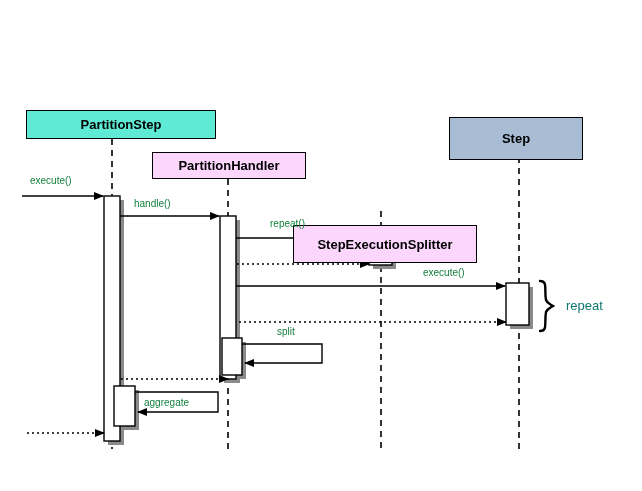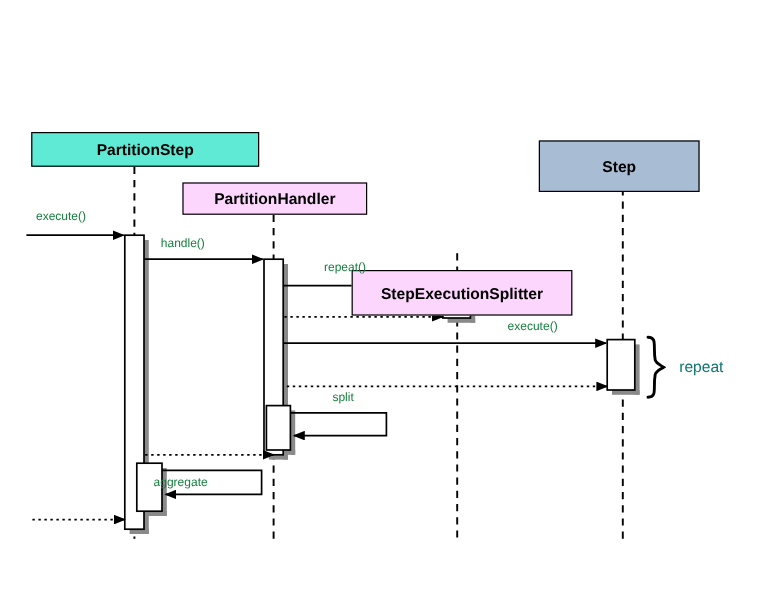--- a/index.html
+++ b/index.html
@@ -152,17 +152,17 @@
   <div class="msg-label" style="left:30px; top:176px;">execute()</div>
 
   <div class="msg-label" style="left:134px; top:199px;">handle()</div>
 
   <div class="msg-label" style="left:270px; top:219px;">repeat()</div>
 
   <div class="msg-label" style="left:423px; top:268px;">execute()</div>
 
   <div class="msg-label" style="left:277px; top:327px;">split</div>
 
-  <div class="msg-label" style="left:128px; top:398px;">aggregate</div>
+  <div class="msg-label" style="left:144px; top:398px;">aggregate</div>
 
   <div class="annotation-label" style="left:566px; top:299px;">repeat</div>
 
 </div>
 
 </body></html>

